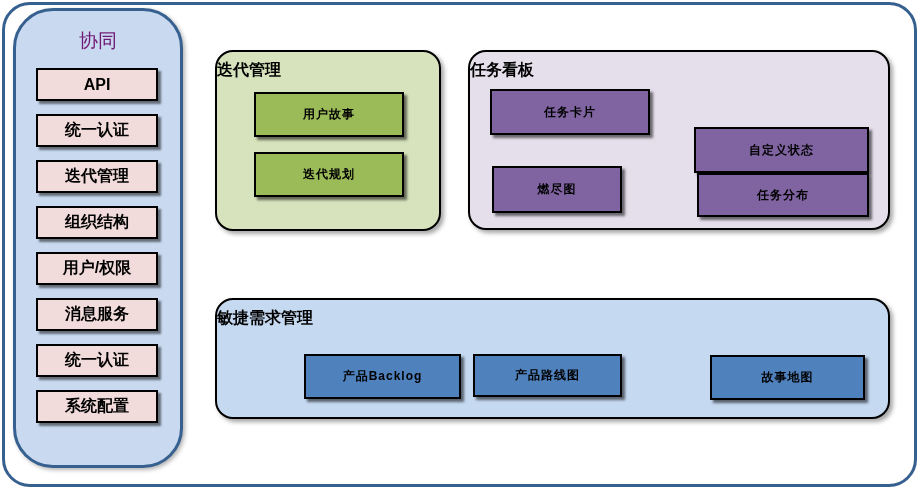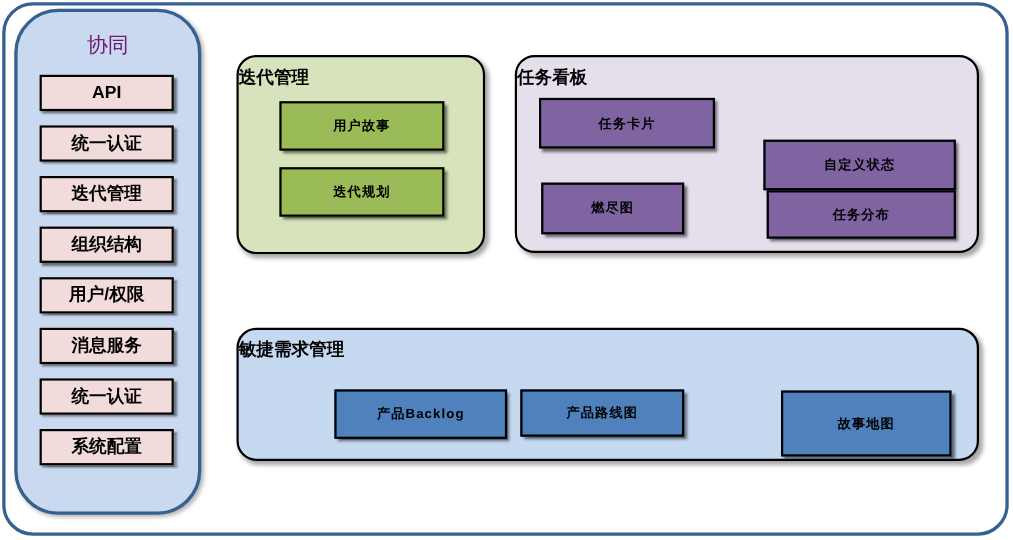--- a/index.html
+++ b/index.html
@@ -103,21 +103,21 @@
   .node-user-story       { left: 37px;  top: 40px;  width: 150px; height: 45px; }
   .node-iteration-plan   { left: 37px;  top: 100px; width: 150px; height: 45px; }
 
   .node-task-card        { left: 20px;  top: 37px;  width: 160px; height: 46px; }
   .node-custom-status    { left: 224px; top: 35px;  width: 175px; height: 46px; margin-top: 40px; }
   .node-burndown         { left: 22px;  top: 114px; width: 130px; height: 47px; }
   .node-task-distribution{ left: 227px; top: 121px; width: 172px; height: 44px; }
 
   .node-product-backlog  { left: 53px;  top: 54px;  width: 157px; height: 45px; margin-left: 34px; }
   .node-product-roadmap  { left: 256px; top: 54px;  width: 149px; height: 43px; }
-  .node-story-map        { left: 493px; top: 55px;  width: 155px; height: 60px; }
+  .node-story-map        { left: 493px; top: 55px;  width: 155px; height: 45px; }
 </style>
 </head>
 <body>
 
 <div class="stage">
   <div class="outer-frame"></div>
 
   <div class="sidebar">
     <div class="sidebar-title">协同</div>
     <div class="sidebar-items">

